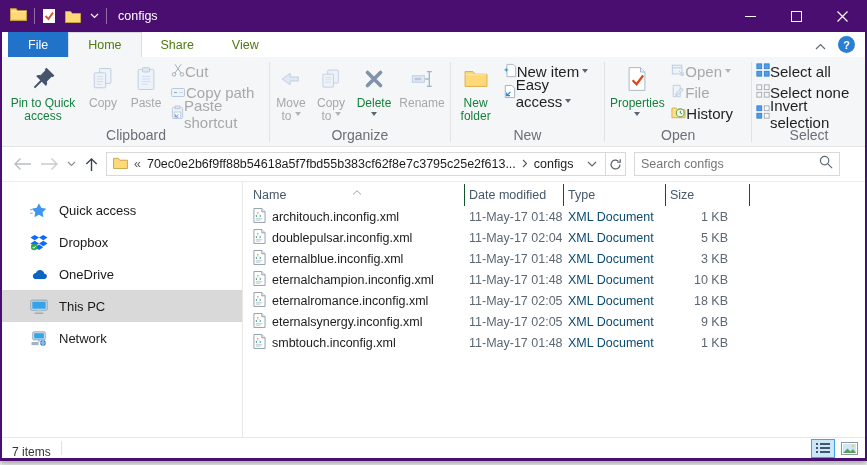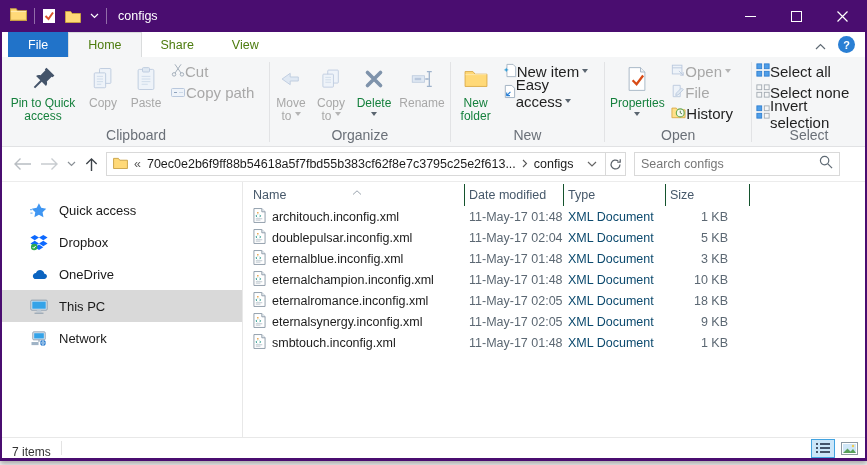--- a/index.html
+++ b/index.html
@@ -209,20 +209,31 @@
           <div class="rb-small dis">
             <span>
               <svg width="15" height="12" viewBox="0 0 15 12">
                   <rect x=".5" y="2.5" width="13" height="8" rx="1" fill="#eef3f9" stroke="#b9c8dd"></rect>
                   <path d="M3 6.5h3" stroke="#8fa3bd"></path>
                   <path d="M8 6.5h4" stroke="#ccd9e8"></path>
                 </svg>
             </span>
             <span>Copy path</span>
           </div>
+          <div class="rb-small dis">
+            <span>
+              <svg width="13" height="14" viewBox="0 0 14 15">
+                  <rect x="1.5" y="2.5" width="11" height="12" rx="1" fill="#eef3f9" stroke="#b9c8dd"></rect>
+                  <rect x="4.5" y="1" width="5" height="3" fill="#dfe8f2" stroke="#b9c8dd"></rect>
+                  <rect x="3.5" y="7.5" width="7" height="7" fill="#fff" stroke="#b9c8dd"></rect>
+                  <path d="M5 13l3-3M5 10v3h3" stroke="#5b8fd4" fill="none"></path>
+                </svg>
+            </span>
+            <span>Paste shortcut</span>
+          </div>
         </div>
       </div>
       <div class="grp-label">Clipboard</div>
     </div>
     <div class="grp-sep"></div>
 
     <div class="grp" style="width:178px">
       <div class="grp-inner">
         <div class="rb-large dis" style="width:40px">
           <span class="ic">

